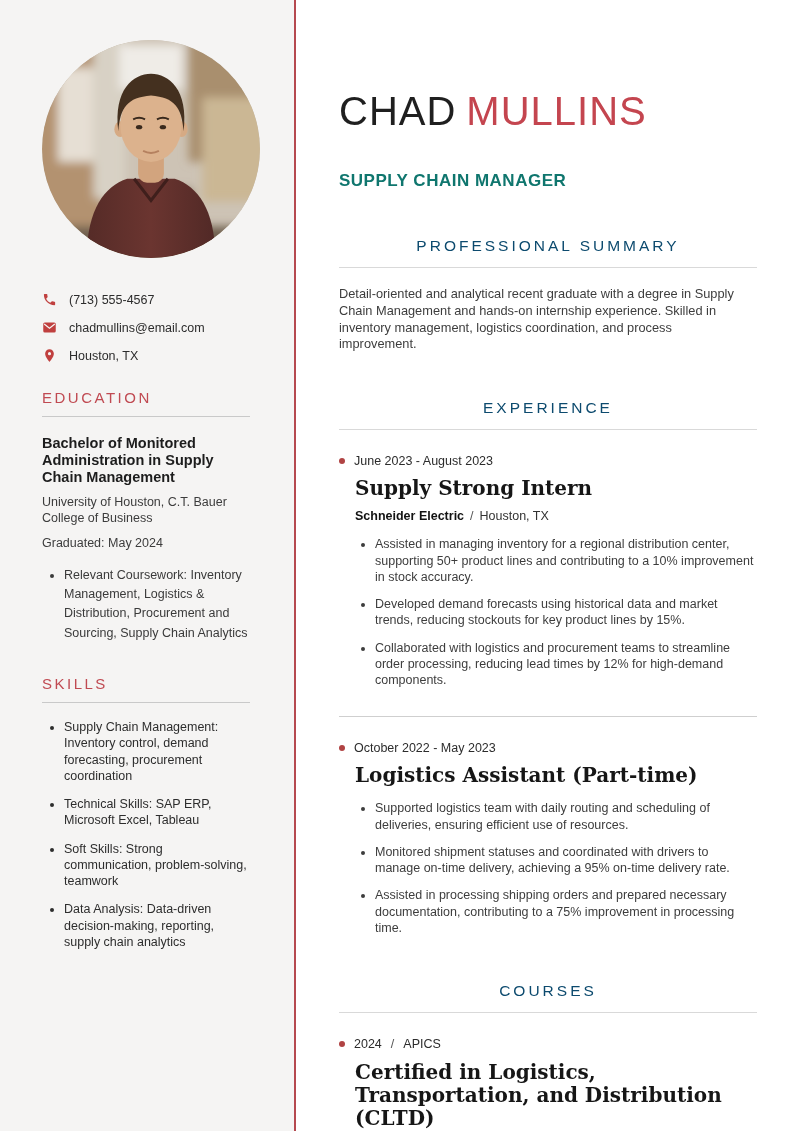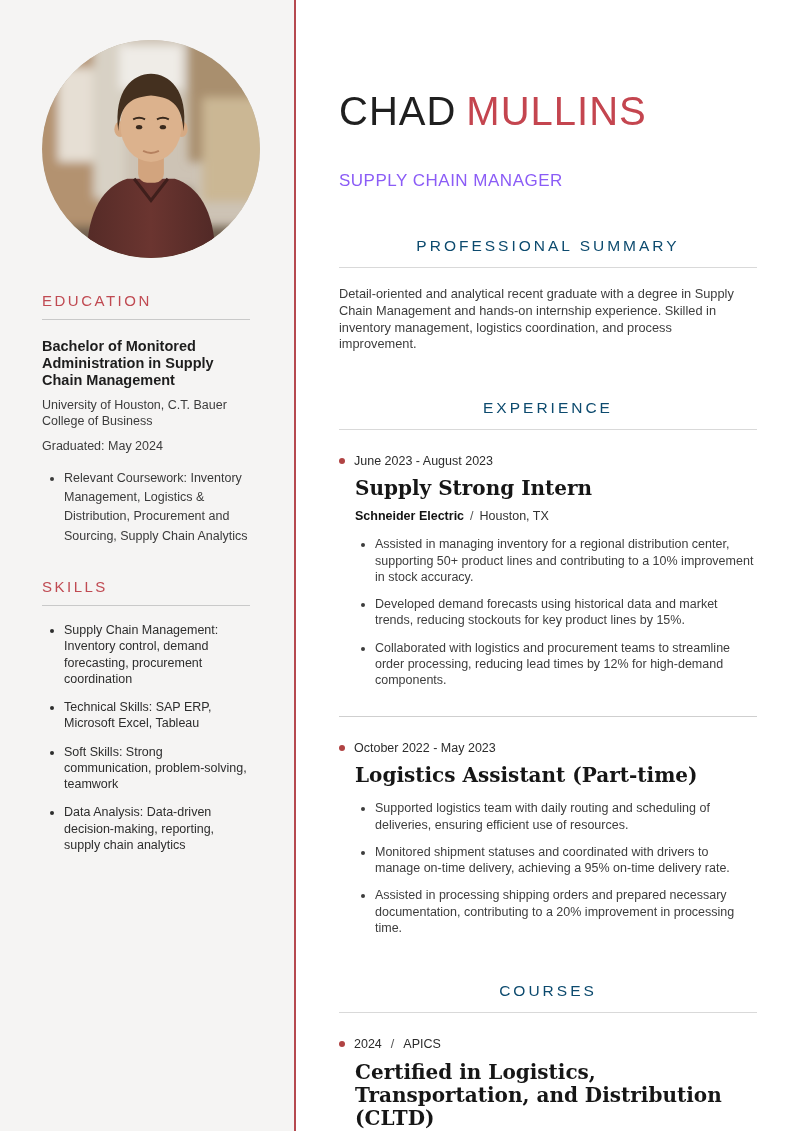--- a/index.html
+++ b/index.html
@@ -43,21 +43,21 @@
   
   .main {
     position: absolute; left: 298px; top: 0; width: 502px; height: 1131px;
     box-sizing: border-box; padding: 64px 43px 0 41px; background: #fff;
   }
   .name {
     font-size: 40px; font-weight: 500; letter-spacing: 1px; color: #1f1f1f;
     line-height: 1;
   }
   .name .last { color: #c4454f; margin-left: 10px; }
-  .role-title { margin-top: 40px; font-size: 17px; letter-spacing: .5px; color: #8b5cf6; font-weight: 400; }
+  .role-title { margin-top: 40px; font-size: 17px; letter-spacing: .5px; color: #0f766e; font-weight: 700; }
 
   .section { margin-top: 46px; }
   .sec-title {
     font-size: 15.5px; letter-spacing: 3px; font-weight: 400; color: #0c4a6e;
     padding-bottom: 12px; border-bottom: 1px solid #d9d9d9; text-align: center;
   }
   .summary-text { margin-top: 18px; font-size: 12.8px; line-height: 1.32; color: #3d3d3d; width: 395px; }
 
   .date-row { display: flex; align-items: center; gap: 9px; margin-top: 24px; font-size: 12.5px; color: #2c2c2c; }
   .red-dot { width: 6px; height: 6px; border-radius: 50%; background: #b04343; flex: 0 0 6px; }
@@ -120,20 +120,41 @@
         <path d="M77 92 C72 50 92 34 110 34 C128 34 148 50 143 92 C141 68 134 58 110 56 C86 58 79 68 77 92 Z" fill="#44301f"></path>
         <ellipse cx="98" cy="88" rx="3.2" ry="2.1" fill="#39291d"></ellipse>
         <ellipse cx="122" cy="88" rx="3.2" ry="2.1" fill="#39291d"></ellipse>
         <path d="M92 80 Q98 77 104 80" fill="none" stroke="#39291d" stroke-width="2"></path>
         <path d="M116 80 Q122 77 128 80" fill="none" stroke="#39291d" stroke-width="2"></path>
         <path d="M102 112 Q110 116 118 112" fill="none" stroke="#b5815f" stroke-width="2"></path>
       </g>
     </svg>
   </div>
 
+  <div class="contact">
+    <div class="contact-row">
+      <svg class="cicon" viewBox="0 0 24 24">
+        <path fill="#c0403f" d="M6.62 10.79c1.44 2.83 3.76 5.14 6.59 6.59l2.2-2.21c.27-.27.67-.36 1.02-.24 1.12.37 2.33.57 3.57.57.55 0 1 .45 1 1V20c0 .55-.45 1-1 1-9.39 0-17-7.61-17-17 0-.55.45-1 1-1h3.5c.55 0 1 .45 1 1 0 1.25.2 2.45.57 3.57.11.35.03.74-.25 1.02l-2.2 2.2z"></path>
+      </svg>
+      <span class="txt">(713) 555-4567</span>
+    </div>
+    <div class="contact-row">
+      <svg class="cicon" viewBox="0 0 24 24">
+        <rect x="2" y="4" width="20" height="16" rx="2.5" fill="#c0403f"></rect>
+        <polyline points="3.5,6.5 12,13 20.5,6.5" fill="none" stroke="#f5f4f3" stroke-width="2"></polyline>
+      </svg>
+      <span class="txt">chadmullins@email.com</span>
+    </div>
+    <div class="contact-row">
+      <svg class="cicon" viewBox="0 0 24 24">
+        <path fill="#c0403f" d="M12 2C8.13 2 5 5.13 5 9c0 5.25 7 13 7 13s7-7.75 7-13c0-3.87-3.13-7-7-7zm0 9.5a2.5 2.5 0 1 1 0-5 2.5 2.5 0 0 1 0 5z"></path>
+      </svg>
+      <span class="txt">Houston, TX</span>
+    </div>
+  </div>
 
   <div class="edu-title-block">
     <div class="side-sec-title">EDUCATION</div>
     <div class="degree">Bachelor of Monitored Administration in Supply Chain Management</div>
     <div class="school">University of Houston, C.T. Bauer College of Business</div>
     <div class="grad">Graduated: May 2024</div>
     <ul class="coursework">
       <li>Relevant Coursework: Inventory Management, Logistics &amp; Distribution, Procurement and Sourcing, Supply Chain Analytics</li>
     </ul>
   </div>
@@ -183,21 +204,21 @@
 
     <div class="entry">
       <div class="date-row">
         <span class="red-dot"></span>
         <span>October 2022 - May 2023</span>
       </div>
       <h3 class="entry-title">Logistics Assistant (Part-time)</h3>
       <ul class="job-bullets">
         <li>Supported logistics team with daily routing and scheduling of deliveries, ensuring efficient use of resources.</li>
         <li>Monitored shipment statuses and coordinated with drivers to manage on-time delivery, achieving a 95% on-time delivery rate.</li>
-        <li>Assisted in processing shipping orders and prepared necessary documentation, contributing to a 20% improvement in processing time.</li>
+        <li>Assisted in processing shipping orders and prepared necessary documentation, contributing to a 75% improvement in processing time.</li>
       </ul>
     </div>
   </section>
 
   <section class="section">
     <div class="sec-title">COURSES</div>
     <div class="entry">
       <div class="date-row">
         <span class="red-dot"></span>
         <span>2024</span>

